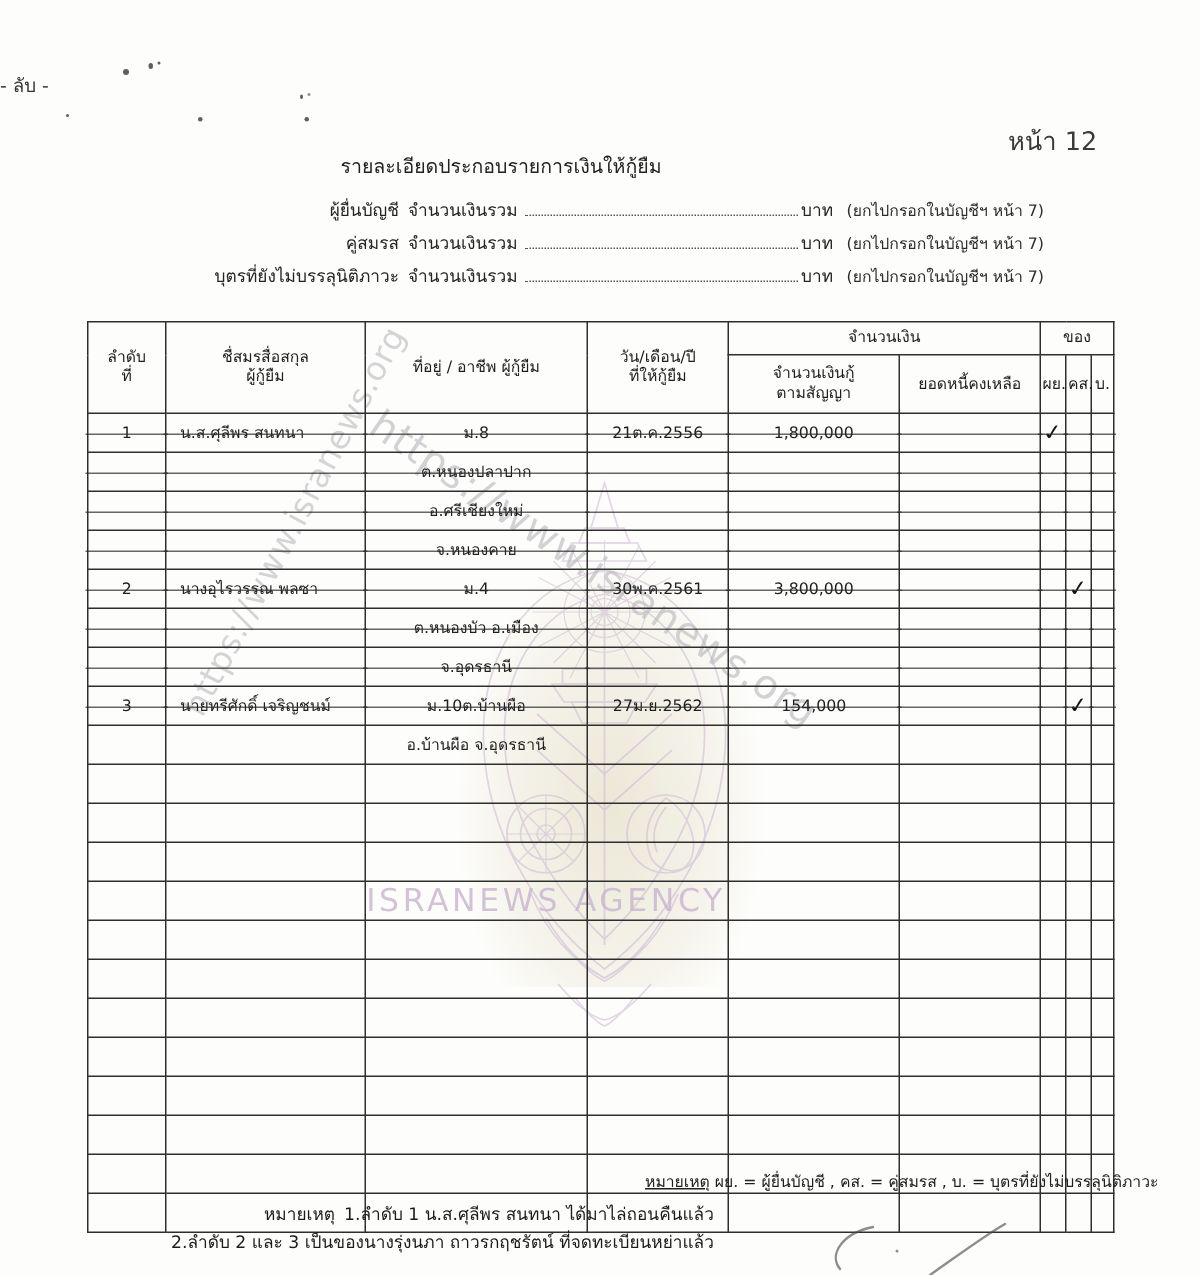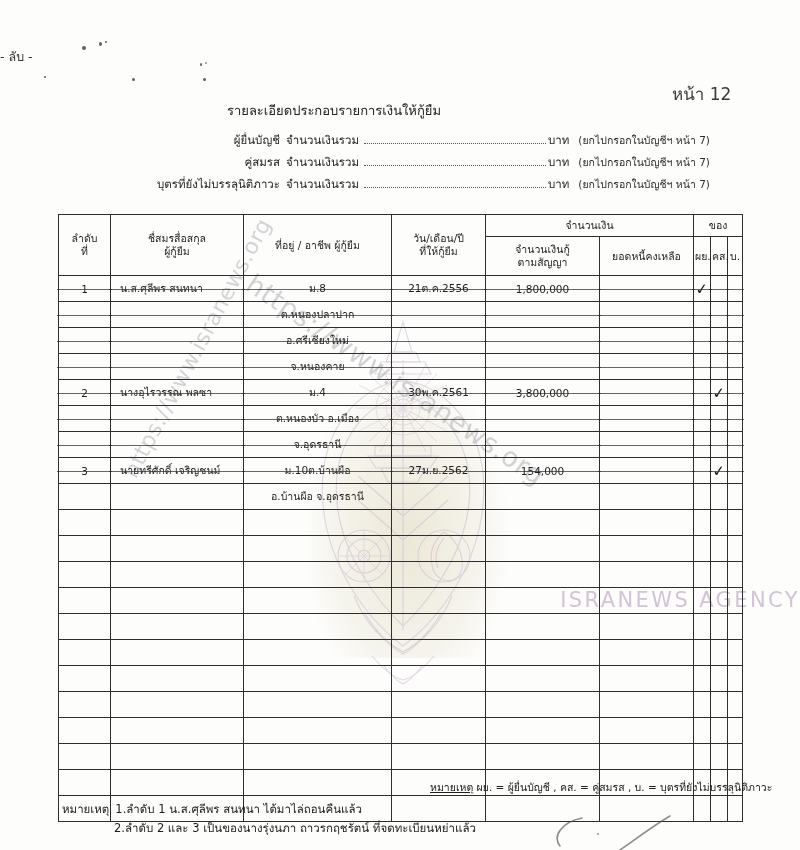--- a/index.html
+++ b/index.html
@@ -65,22 +65,22 @@
   }
   #wm-glow {
     position: absolute;
     left: 296px; top: 258px;
     width: 222px; height: 400px;
     background: radial-gradient(ellipse 60% 55% at 50% 70%, rgba(221,214,184,.55), rgba(228,223,199,.30) 55%, rgba(255,255,255,0) 78%);
   }
   #wm-agency {
     position: absolute;
     left: 0; top: 588px;
-    width: 800px;
-    text-align: right;
+    width: 728px;
+    text-align: center;
     font-size: 21px;
     letter-spacing: 2.4px;
     color: #cbb9cf;
     opacity: .85;
     font-family: "DejaVu Sans", sans-serif;
   }
 
   
   #content {
     position: absolute;
@@ -123,21 +123,20 @@
     align-items: baseline;
     font-size: 11.5px;
     color: #242424;
     height: 22px;
   }
   .sum-label {
     width: 266px;
     text-align: right;
     padding-right: 6px;
     white-space: nowrap;
-    margin-left: 14px;
   }
   .sum-amount-word { white-space: nowrap; margin-right: 3px; }
   .sum-dots {
     flex: 0 0 182px;
     border-bottom: 1px dotted #555;
     height: 11px;
     margin: 0 2px 0 2px;
   }
   .sum-baht { white-space: nowrap; }
   .sum-note {
@@ -220,20 +219,21 @@
     white-space: nowrap;
   }
   #legend .u { text-decoration: underline; }
 
   #notes {
     position: absolute;
     left: 62px; top: 800px;
     font-size: 11.5px;
     color: #1c1c1c;
     line-height: 1.65;
+    text-align: right;
   }
   #notes .n-head { margin-right: 6px; }
   #notes .n-line2 { padding-left: 52px; }
 
   #pen-mark {
     position: absolute;
     left: 548px; top: 812px;
     width: 130px; height: 40px;
     opacity: .62;
   }

